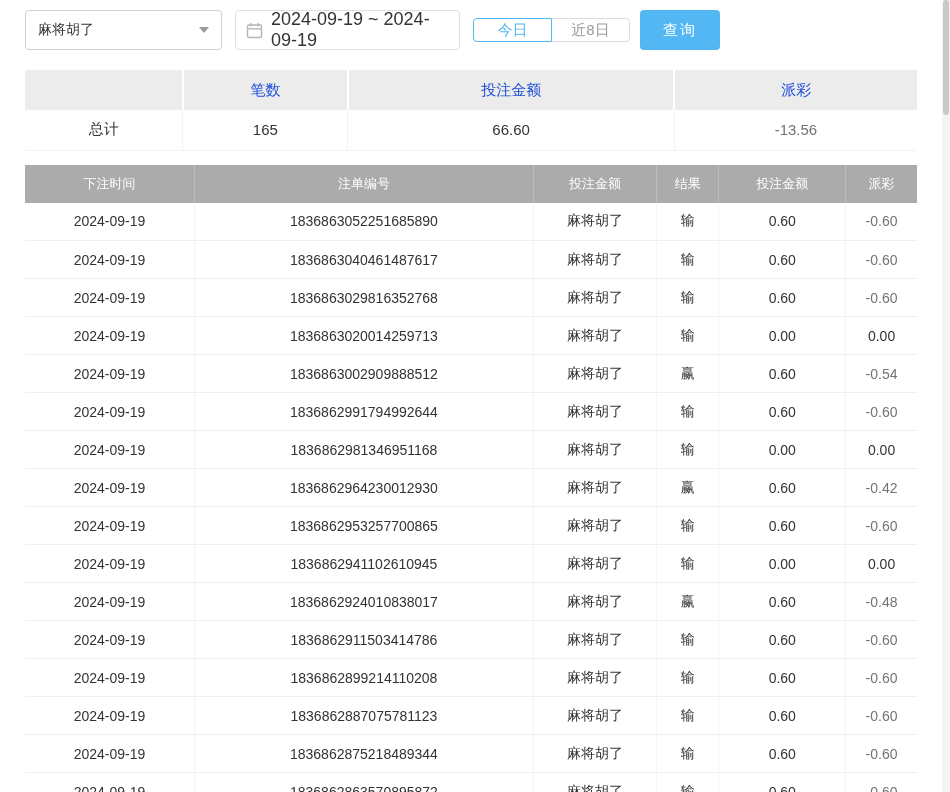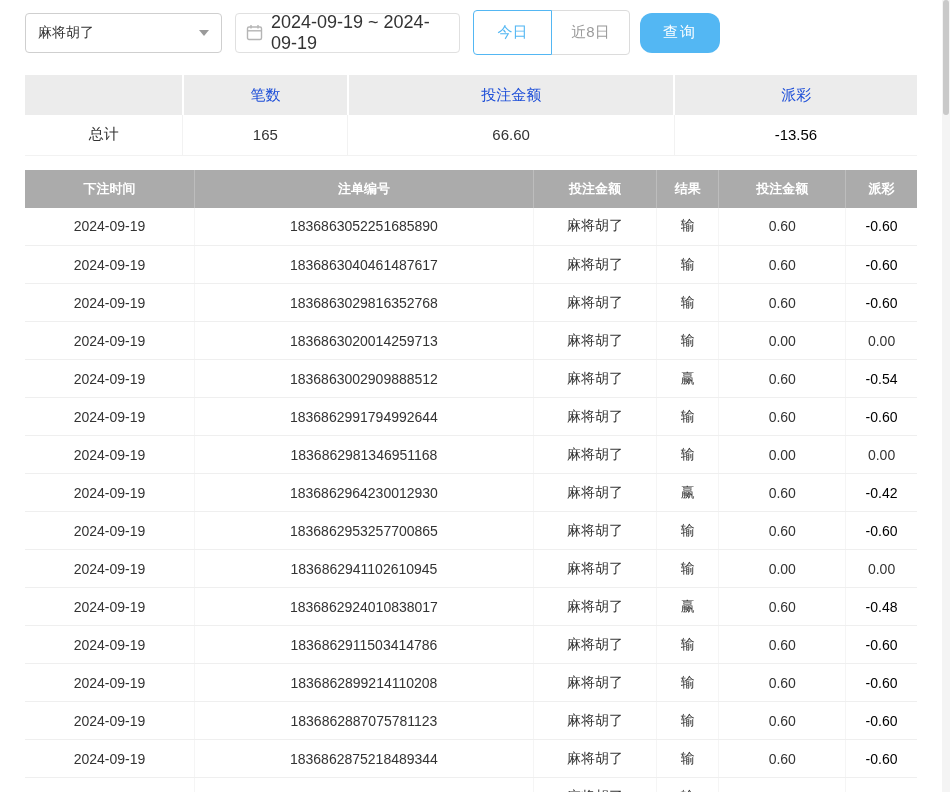--- a/index.html
+++ b/index.html
@@ -16,60 +16,60 @@
     padding:0 12px; font-size:14px; cursor:pointer; background:#fff;
   }
   .caret { width:0; height:0; border-left:5px solid transparent; border-right:5px solid transparent; border-top:6px solid #9a9a9a; }
   .date-input {
     margin-left:13px; width:225px; height:40px; border:1px solid #e0e0e0; border-radius:4px;
     display:flex; align-items:center; padding:0 10px; font-size:18px; background:#fff; cursor:text;
   }
   .date-input .cal { display:flex; margin-right:8px; }
   .btn-group { display:flex; margin-left:13px; }
   .qbtn {
-    width:79px; height:45px; background:#fff; border:1px solid #dcdcdc; color:#9b9b9b;
+    width:79px; height:24px; background:#fff; border:1px solid #dcdcdc; color:#9b9b9b;
     font-size:15px; cursor:pointer; margin-left:-1px; font-family:inherit;
   }
   .qbtn:first-child { margin-left:0; border-radius:4px 0 0 4px; }
   .qbtn:last-child { border-radius:0 4px 4px 0; }
   .qbtn.active { border:1px solid #53b7f3; color:#53b7f3; position:relative; z-index:1; }
   .search-btn {
     margin-left:10px; width:80px; height:40px; background:#53b7f3; color:#fff; border:none;
-    border-radius:12px; font-size:15px; cursor:pointer; font-family:inherit; letter-spacing:2px;
+    border-radius:4px; font-size:15px; cursor:pointer; font-family:inherit; letter-spacing:2px;
   }
 
   
   table { border-collapse:collapse; width:892px; table-layout:fixed; }
   .summary { margin-bottom:14px; font-size:15px; }
   .summary th {
     background:#ececec; height:40px; font-weight:normal; font-size:15px; color:#1d4ed8;
     border-right:2px solid #fff; text-align:center;
   }
   .summary th:last-child { border-right:none; }
   .summary td { height:40px; text-align:center; border-right:1px solid #f2f2f2; border-bottom:1px solid #f2f2f2; background:#fff; }
   .summary td:last-child { border-right:none; }
   .summary col.c1 { width:17.7%; } .summary col.c2 { width:18.5%; }
   .summary col.c3 { width:36.6%; } .summary col.c4 { width:27.2%; }
 
   
   .bets th {
-    background:#ababab; color:#fff; height:38px; font-size:13px; font-weight:bold;
+    background:#ababab; color:#fff; height:38px; font-size:13px; font-weight:normal;
     border-right:1px solid #bdbdbd; text-align:center;
   }
   .bets th:last-child { border-right:none; }
   .bets td {
     height:38px; text-align:center; font-size:14px;
     border-bottom:1px solid #efefef; border-right:1px solid #f5f5f5; background:#fff;
   }
   .bets td:last-child { border-right:none; }
   .bets col.c1 { width:19%; }  .bets col.c2 { width:38%; }
   .bets col.c3 { width:13.8%; }.bets col.c4 { width:7%; }
   .bets col.c5 { width:14.2%; }.bets col.c6 { width:8%; }
 
-  .neg { color:#000000; }
+  .neg { color:#737373; }
 
   
   .scrollbar { position:absolute; top:0; right:0; width:8px; height:792px; background:#f4f4f4; }
   .scrollbar .thumb { position:absolute; top:0; left:1px; width:6px; height:115px; background:#c9c9c9; border-radius:3px; }
 </style>
 </head>
 <body>
 
 <div class="page">
 

